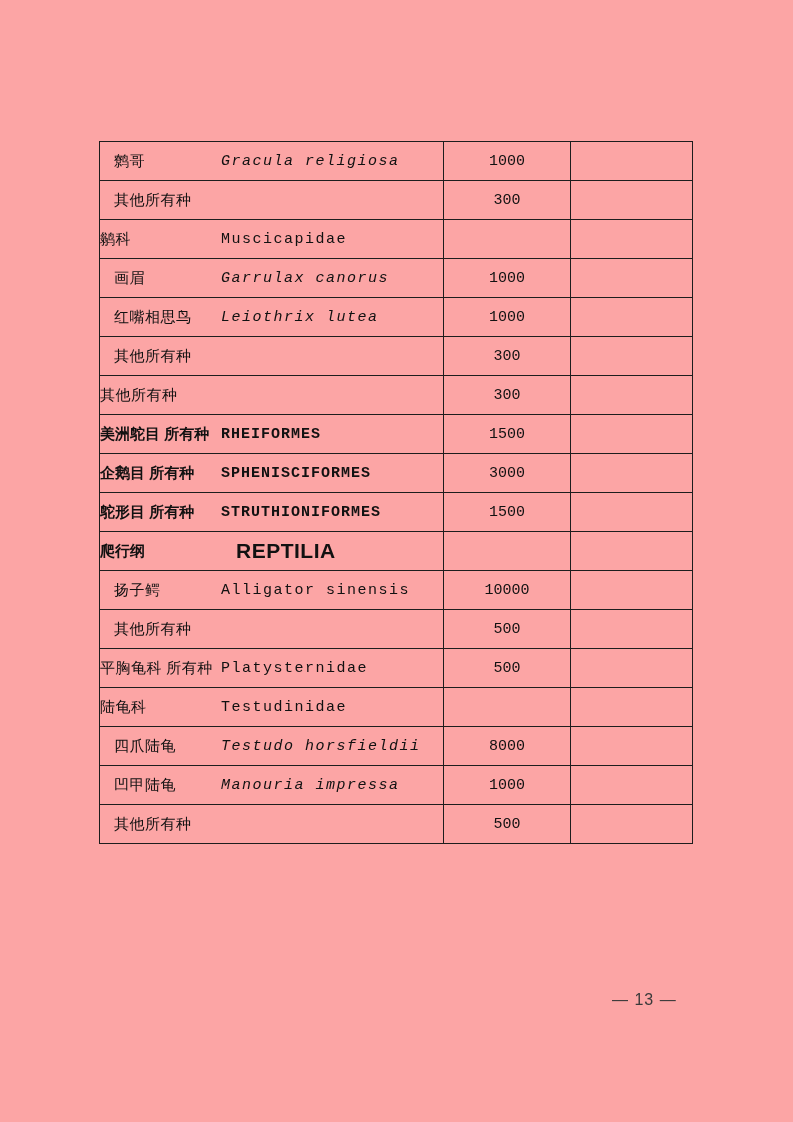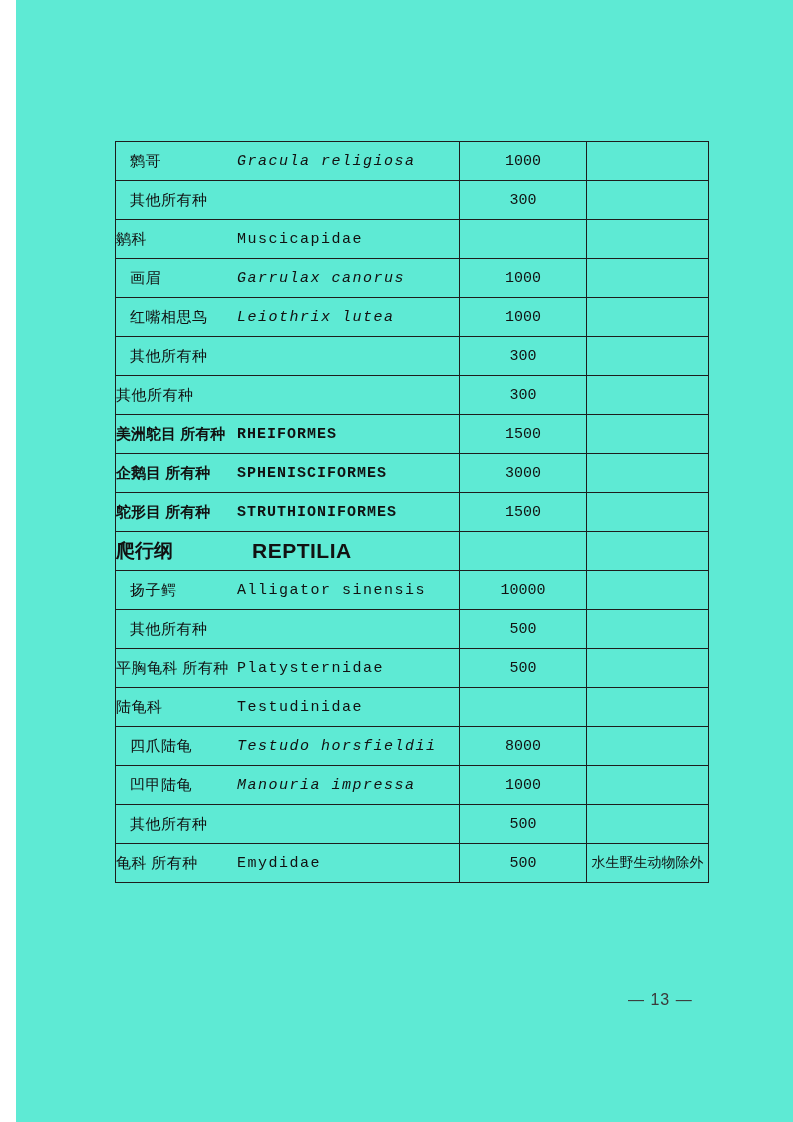--- a/index.html
+++ b/index.html
@@ -11,22 +11,21 @@
     width: 793px;
     height: 1122px;
     position: relative;
     overflow: hidden;
     font-family: "Liberation Serif", serif;
     color: #111;
   }
   .sheet {
     position: absolute;
     inset: 0;
-    background: #5eead4;
-    margin-left: 16px;
+    background: #fca5a5;
   }
   table.fee-table {
     position: absolute;
     left: 99px;
     top: 141px;
     width: 593px;
     border-collapse: collapse;
     table-layout: fixed;
   }
   table.fee-table td {
@@ -66,21 +65,21 @@
     font-family: "Liberation Sans", sans-serif;
     font-weight: bold;
     font-size: 15px;
     letter-spacing: 0;
   }
   tr.level-order .latin {
     font-weight: bold;
     letter-spacing: 1px;
   }
   tr.level-class .cn {
-    font-size: 19px;
+    font-size: 15px;
   }
   tr.level-class .latin {
     font-family: "Liberation Sans", sans-serif;
     font-weight: bold;
     font-size: 21px;
     letter-spacing: 0.5px;
     left: 136px;
   }
   td.value-cell {
     text-align: center;
@@ -324,30 +323,18 @@
       <span class="cn">其他所有种</span>
       <span class="latin"></span>
     </td>
     <td class="value-cell">
       <span>500</span>
     </td>
     <td class="note-cell">
       <span></span>
     </td>
   </tr>
-        <tr class="level-family">
-    <td class="name-cell">
-      <span class="cn">龟科 所有种</span>
-      <span class="latin">Emydidae</span>
-    </td>
-    <td class="value-cell">
-      <span>500</span>
-    </td>
-    <td class="note-cell">
-      <span>水生野生动物除外</span>
-    </td>
-  </tr>
       </tbody>
   </table>
 
   <div class="page-number">— 13 —</div>
 
 </div>
 
 </body></html>

